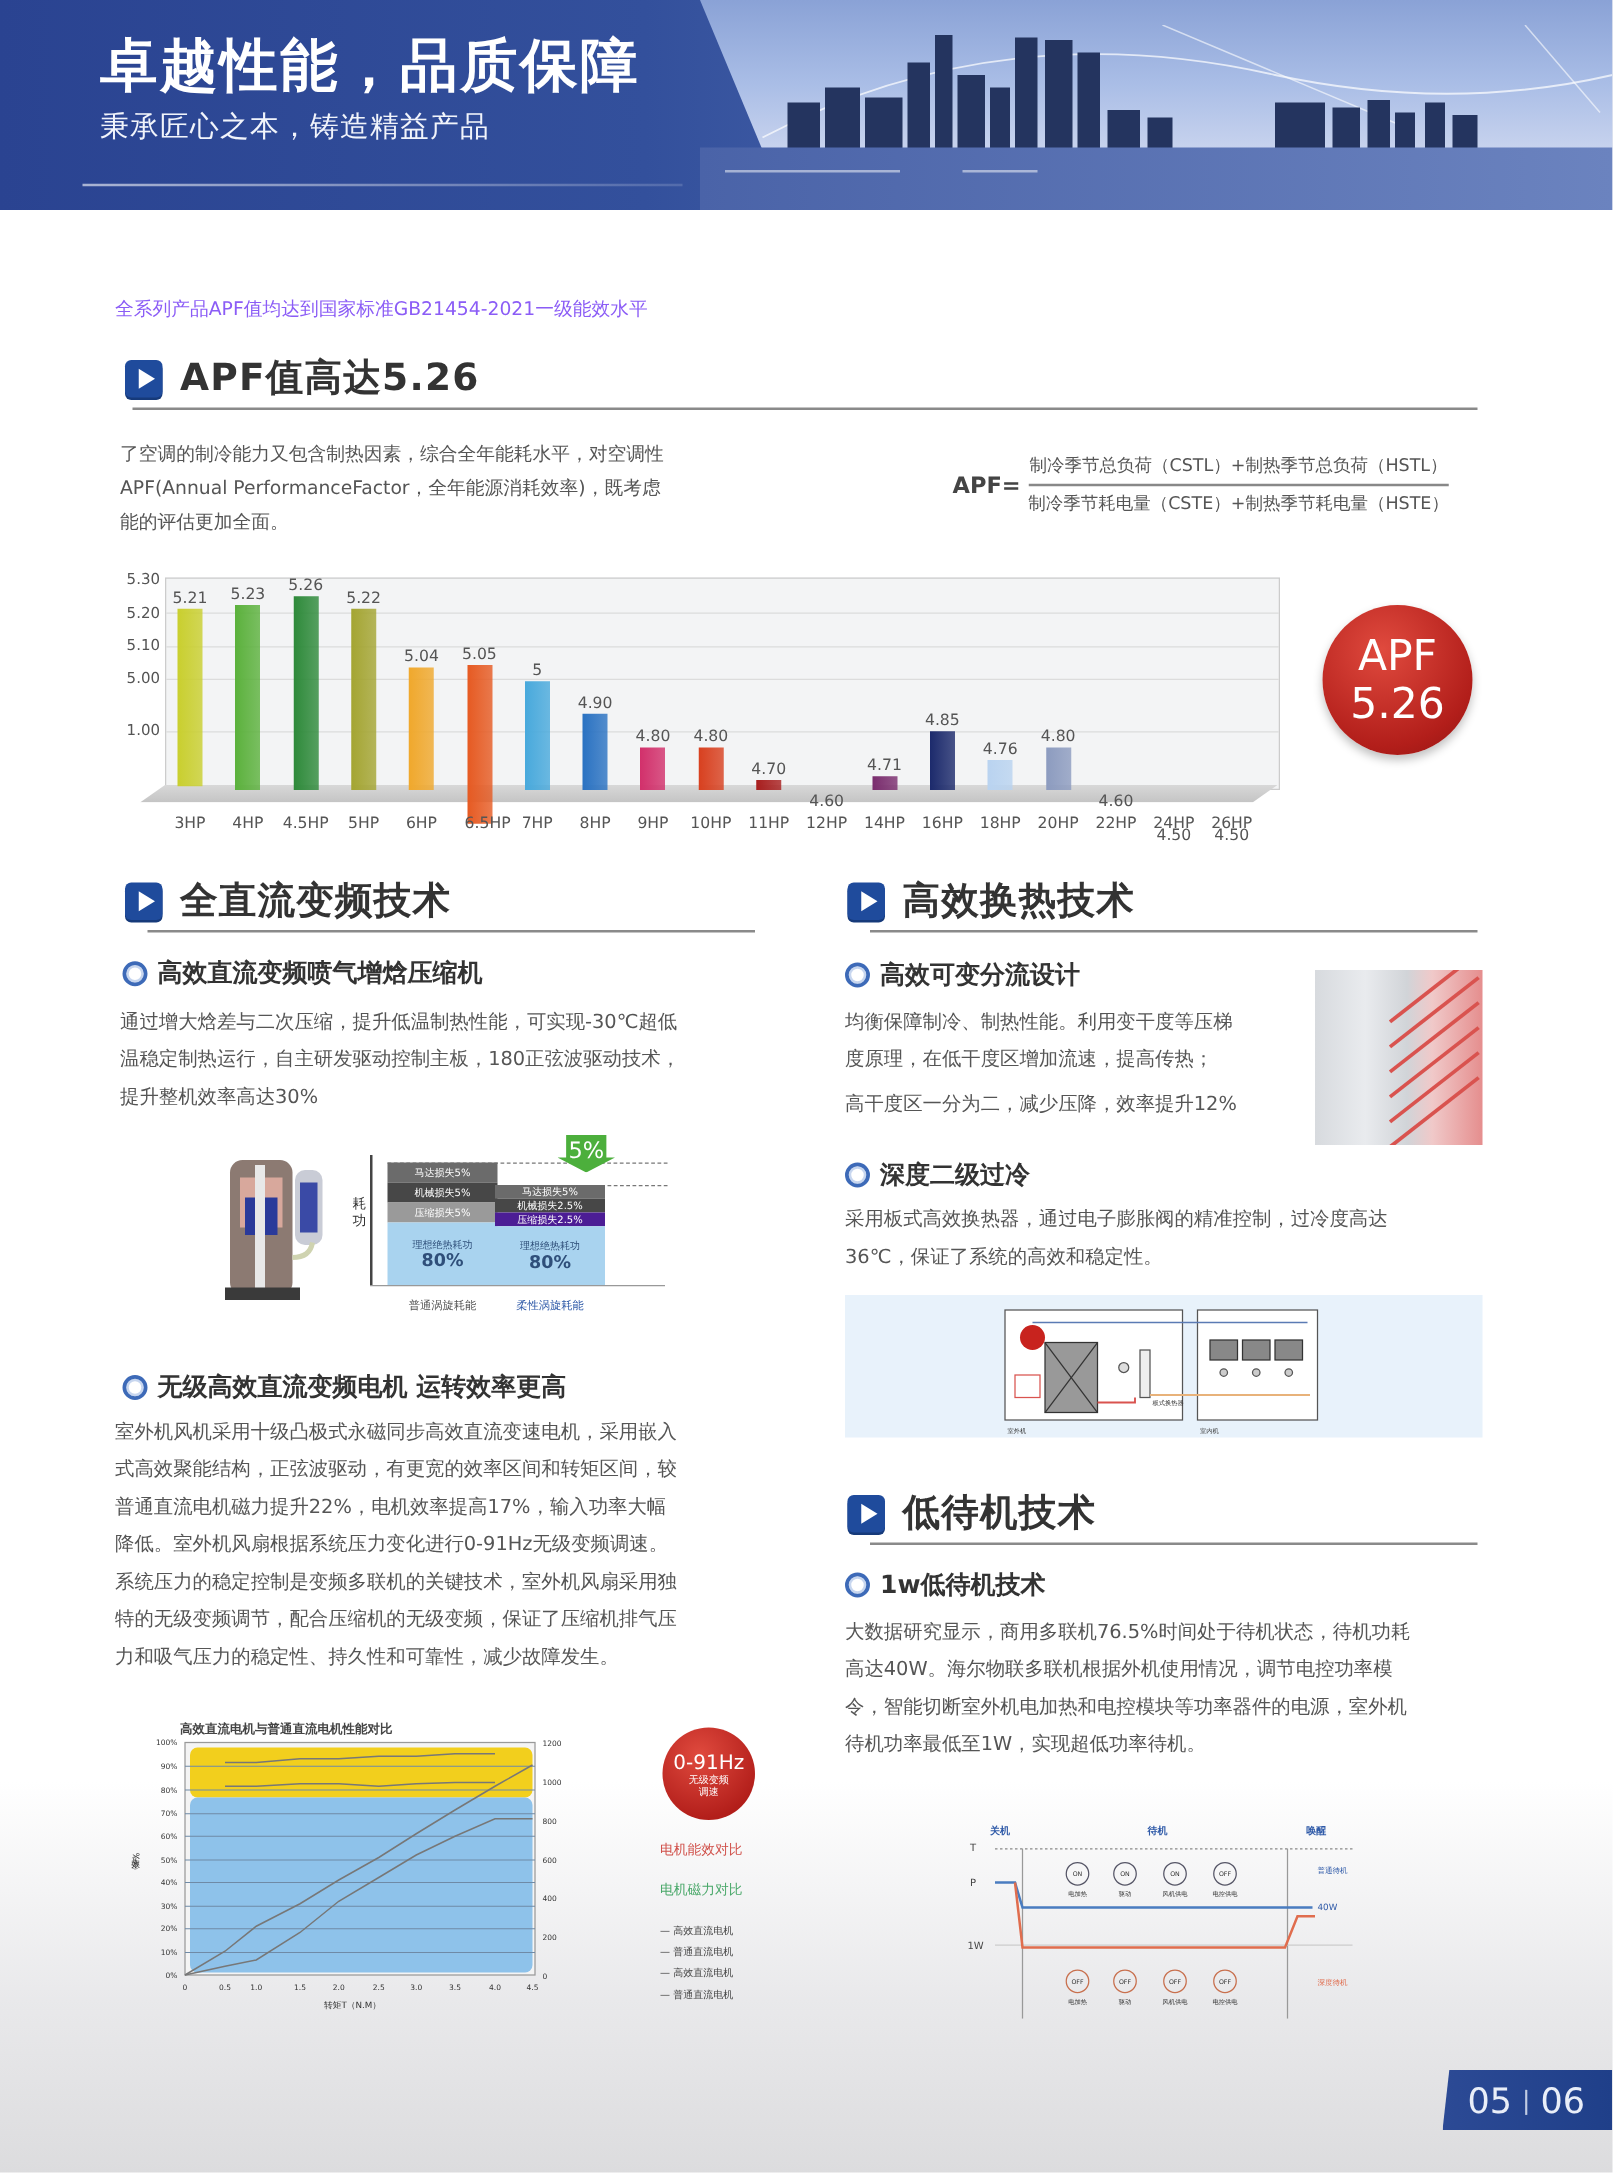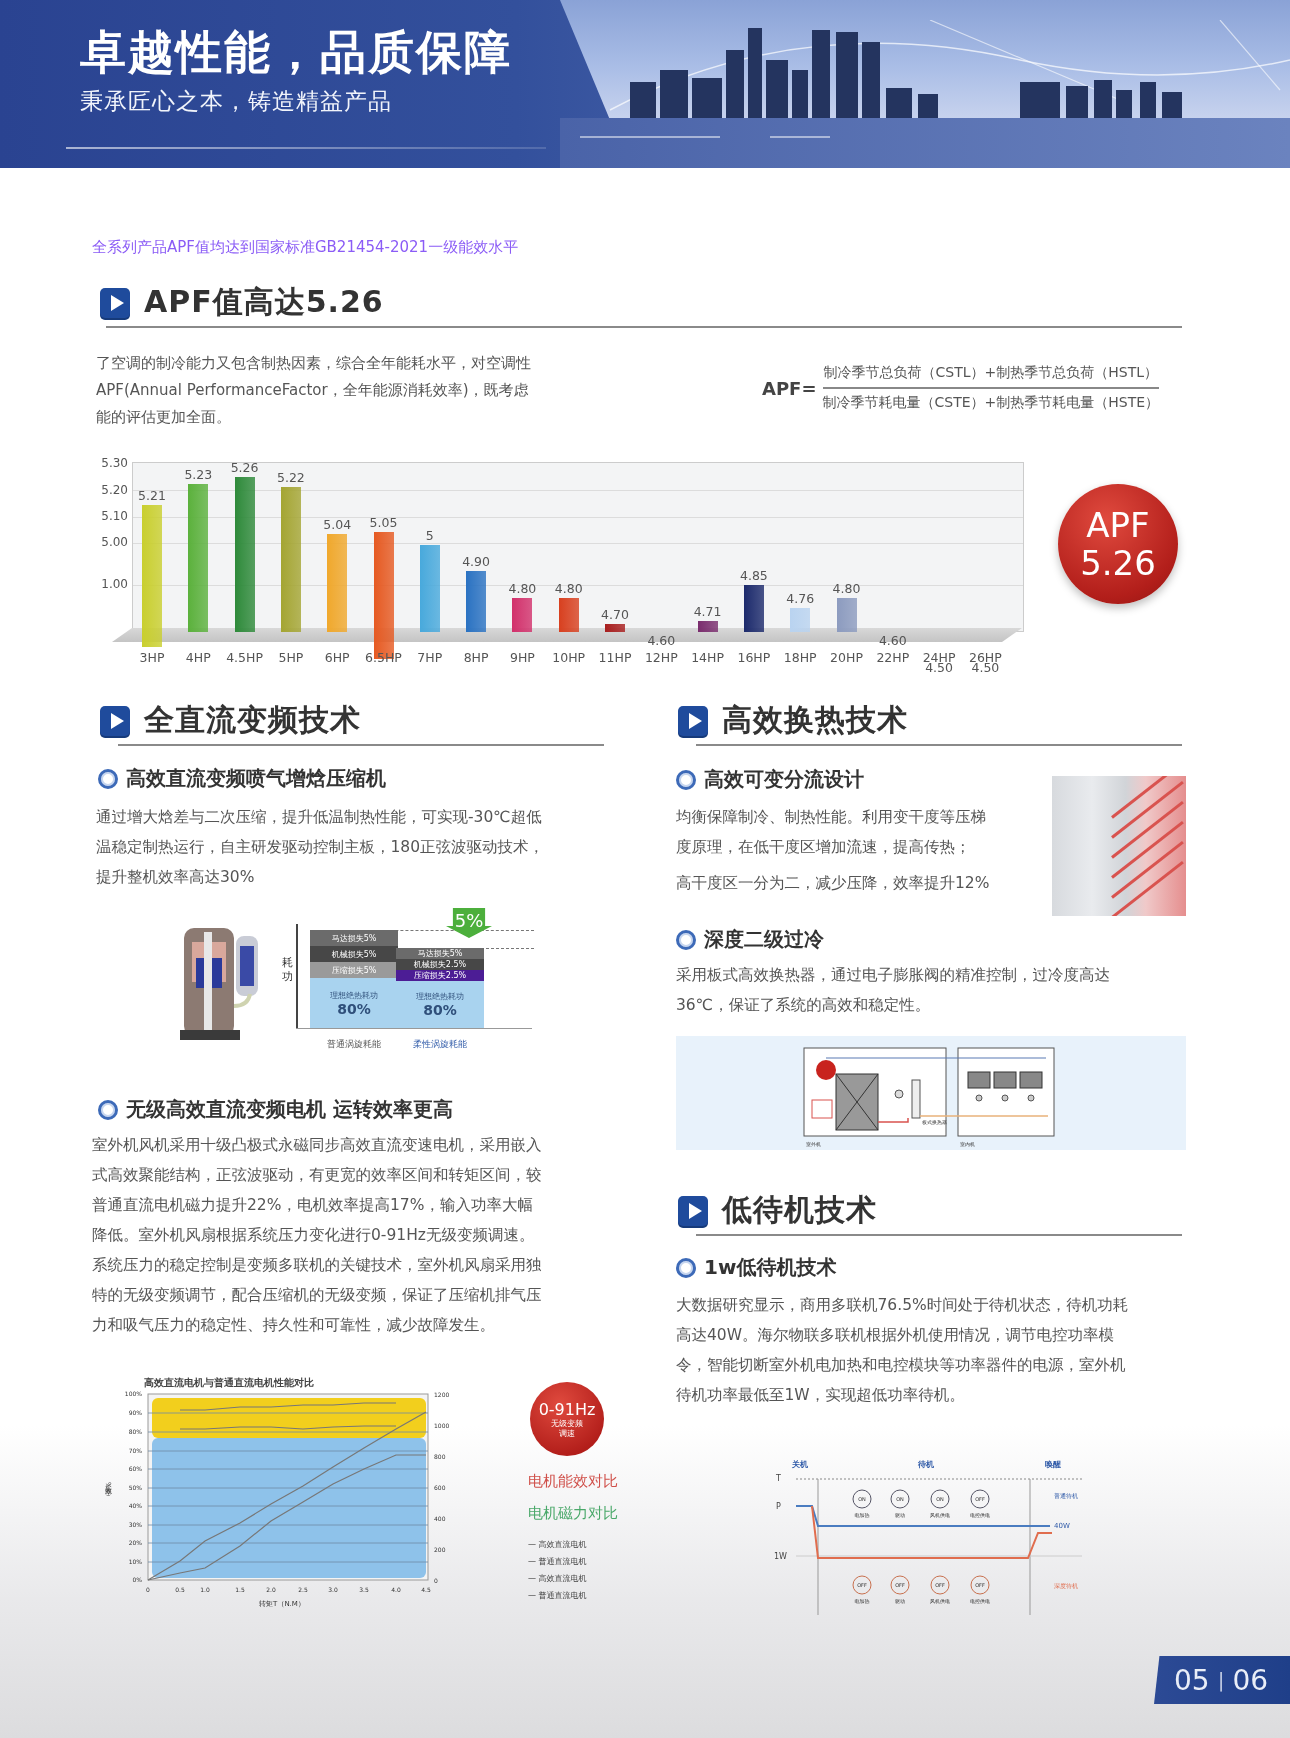--- a/index.html
+++ b/index.html
@@ -121,21 +121,21 @@
   }
   
   .motor { position: absolute; left: 92px; top: 1372px; width: 540px; height: 240px; }
   .freq-badge {
     position: absolute; left: 530px; top: 1382px; width: 74px; height: 74px; border-radius: 50%;
     background: radial-gradient(circle at 40% 30%, #e04a3e, #b21e1a 75%);
     color: #fff; display: flex; flex-direction: column; align-items: center; justify-content: center;
   }
   .freq-badge .big { font-size: 16px; }
   .freq-badge .small { font-size: 8px; line-height: 10px; }
-  .motor-legend { position: absolute; left: 528px; font-size: 15px; }
+  .motor-legend { position: absolute; left: 528px; font-size: 11px; }
   .standby { position: absolute; left: 770px; top: 1455px; width: 320px; height: 160px; }
 
   
   .page-num {
     position: absolute; left: 1154px; top: 1656px; width: 136px; height: 48px;
     background: linear-gradient(90deg, #2c4a95, #1f3f89);
     clip-path: polygon(4% 0, 100% 0, 100% 100%, 0 100%);
     color: #e9eef8; font-size: 28px; display: flex; align-items: center; padding-left: 20px;
   }
   .page-num .sep { font-size: 20px; margin: 0 8px; opacity: 0.8; }
@@ -206,21 +206,21 @@
     <div class="apf-grid" style="top:54px;"></div>
     <div class="apf-grid" style="top:80px;"></div>
     <div class="apf-grid" style="top:122px;"></div>
   </div>
   <div class="apf-floor"></div>
   <div class="ytick" style="top:4px;">5.30</div>
   <div class="ytick" style="top:31px;">5.20</div>
   <div class="ytick" style="top:57px;">5.10</div>
   <div class="ytick" style="top:83px;">5.00</div>
   <div class="ytick" style="top:125px;">1.00</div>
-<div class="bar-col" style="left: 52px; top: 53px; bottom: auto; height: 142.3px; background: linear-gradient(90deg, rgb(201, 207, 46), rgba(201, 207, 46, 0.8));">
+<div class="bar-col" style="left: 52px; top: 35px; bottom: auto; height: 142.3px; background: linear-gradient(90deg, rgb(201, 207, 46), rgba(201, 207, 46, 0.8));">
       <div class="bar-val" style="top: -17px;">5.21</div>
     </div>
     <div class="xcat" style="left: 37px;">3HP</div>
     <div class="bar-col" style="left: 98.3px; top: 32.4333px; bottom: auto; height: 147.567px; background: linear-gradient(90deg, rgb(91, 177, 60), rgba(91, 177, 60, 0.8));">
       <div class="bar-val" style="top: -17px;">5.23</div>
     </div>
     <div class="xcat" style="left: 83.3px;">4HP</div>
     <div class="bar-col" style="left: 144.6px; top: 24.5333px; bottom: auto; height: 155.467px; background: linear-gradient(90deg, rgb(46, 138, 58), rgba(46, 138, 58, 0.8));">
       <div class="bar-val" style="top: -17px;">5.26</div>
     </div>
@@ -229,21 +229,21 @@
       <div class="bar-val" style="top: -17px;">5.22</div>
     </div>
     <div class="xcat" style="left: 175.9px;">5HP</div>
     <div class="bar-col" style="left: 237.2px; top: 82.4667px; bottom: auto; height: 97.5333px; background: linear-gradient(90deg, rgb(240, 168, 44), rgba(240, 168, 44, 0.8));">
       <div class="bar-val" style="top: -17px;">5.04</div>
     </div>
     <div class="xcat" style="left: 222.2px;">6HP</div>
     <div class="bar-col" style="left: 283.5px; top: 79.8333px; bottom: auto; height: 127px; background: linear-gradient(90deg, rgb(230, 90, 34), rgba(230, 90, 34, 0.8));">
       <div class="bar-val" style="top: -17px;">5.05</div>
     </div>
-    <div class="xcat" style="left: 268.5px;">6.5HP</div>
+    <div class="xcat" style="left: 268.5px; text-align: right;">6.5HP</div>
     <div class="bar-col" style="left: 329.8px; top: 93px; bottom: auto; height: 87px; background: linear-gradient(90deg, rgb(72, 169, 220), rgba(72, 169, 220, 0.8));">
       <div class="bar-val" style="top: -17px;">5</div>
     </div>
     <div class="xcat" style="left: 314.8px;">7HP</div>
     <div class="bar-col" style="left: 376.1px; top: 119.333px; bottom: auto; height: 60.6667px; background: linear-gradient(90deg, rgb(42, 114, 194), rgba(42, 114, 194, 0.8));">
       <div class="bar-val" style="top: -17px;">4.90</div>
     </div>
     <div class="xcat" style="left: 361.1px;">8HP</div>
     <div class="bar-col" style="left: 422.4px; top: 145.667px; bottom: auto; height: 34.3333px; background: linear-gradient(90deg, rgb(210, 48, 107), rgba(210, 48, 107, 0.8));">
       <div class="bar-val" style="top: -17px;">4.80</div>

